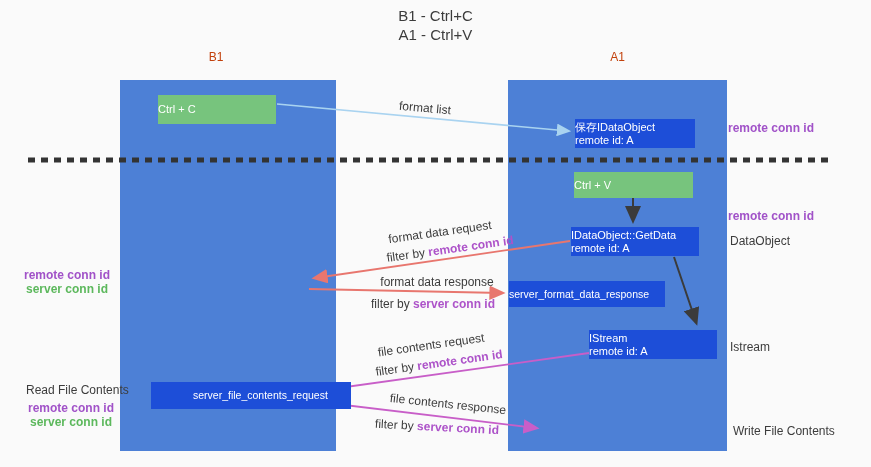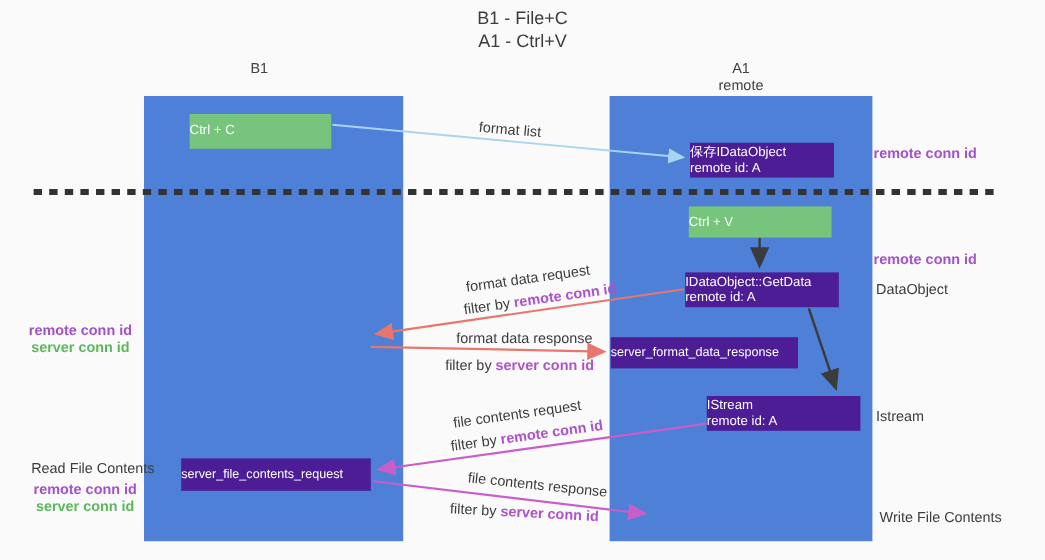--- a/index.html
+++ b/index.html
@@ -5,38 +5,38 @@
   html,body{margin:0;padding:0;}
   body{font-family:"Liberation Sans", sans-serif; background:#fafafa;}
   #stage{position:relative;width:871px;height:467px;background:#fafafa;overflow:hidden;}
 
   .lane{position:absolute;top:80px;height:371px;background:#4d80d6;}
   #lane-left{left:120px;width:216px;}
   #lane-right{left:508px;width:219px;}
 
   #diagram-title{position:absolute;left:0;top:6px;width:871px;text-align:center;
     font-size:15px;line-height:19px;color:#3c3c3c;}
-  .lane-header{position:absolute;top:50px;text-align:center;font-size:12px;line-height:14px;color:#404040;}
+  .lane-header{position:absolute;top:50px;text-align:center;font-size:12px;line-height:14px;color:#c2410c;}
   #hdr-left{left:108px;width:216px;}
   #hdr-right{left:508px;width:219px;}
 
   .node{position:absolute;display:flex;flex-direction:column;align-items:flex-start;justify-content:center;
     color:#fff;font-size:11px;line-height:13px;text-align:center;white-space:nowrap;}
   .green{background:#77c47d;}
-  .orange{background:#4c1d95;}
+  .orange{background:#1d4ed8;}
   .small{font-size:10.5px;}
 
   #node-ctrl-c{left:158px;top:95px;width:118px;height:29px;}
   #node-save-obj{left:575px;top:119px;width:120px;height:29px;}
   #node-ctrl-v{left:574px;top:172px;width:119px;height:26px;}
   #node-getdata{left:571px;top:227px;width:128px;height:29px;}
   #node-istream{left:589px;top:330px;width:128px;height:29px;}
   #node-fmt-req{left:152px;top:267px;width:155px;height:27px;}
   #node-fmt-resp{left:509px;top:281px;width:156px;height:26px;}
-  #node-file-req{left:151px;top:382px;width:158px;height:27px;}
+  #node-file-req{left:151px;top:382px;width:158px;height:27px;padding-left:42px;}
   #node-file-resp{left:544px;top:418px;width:162px;height:25px;}
 
   .side-label{position:absolute;font-size:12px;color:#3c3c3c;white-space:nowrap;}
   .purple{color:#a152c8;font-weight:bold;}
   .greentxt{color:#5cb85c;font-weight:bold;}
   #rci-top-right{left:728px;top:121px;}
   #rci-mid-right{left:728px;top:209px;}
   #lbl-dataobject{left:730px;top:234px;}
   #lbl-istream{left:730px;top:340px;}
   #lbl-write{left:733px;top:424px;}
@@ -90,30 +90,29 @@
     <line x1="633" y1="198" x2="633" y2="220" stroke="#3b3b3b" stroke-width="2" marker-end="url(#m-black)"></line>
     <line x1="674" y1="257" x2="696" y2="322" stroke="#3b3b3b" stroke-width="2" marker-end="url(#m-black)"></line>
     <line x1="570" y1="241" x2="315" y2="278" stroke="#e8766e" stroke-width="1.8" marker-end="url(#m-salmon)"></line>
     <line x1="309" y1="289" x2="502" y2="293" stroke="#e8766e" stroke-width="1.8" marker-end="url(#m-salmon)"></line>
     <line x1="589" y1="353" x2="317" y2="391" stroke="#c85ec8" stroke-width="1.8" marker-end="url(#m-magenta)"></line>
     <line x1="311" y1="401" x2="536" y2="428" stroke="#c85ec8" stroke-width="1.8" marker-end="url(#m-magenta)"></line>
     <line x1="28" y1="160" x2="832" y2="160" stroke="#333333" stroke-width="5" stroke-dasharray="7 6"></line>
   </svg>
 
   <div id="diagram-title">
-    <div>B1 - File+C</div>
+    <div>B1 - Ctrl+C</div>
     <div>A1 - Ctrl+V</div>
   </div>
 
   <div class="lane-header" id="hdr-left">
     <div>B1</div>
   </div>
   <div class="lane-header" id="hdr-right">
     <div>A1</div>
-    <div>remote</div>
   </div>
 
   <div class="node green" id="node-ctrl-c">
     <span>Ctrl + C</span>
   </div>
   <div class="node orange" id="node-save-obj">
     <span>保存IDataObject</span>
     <span>remote id: A</span>
   </div>
   <div class="node green" id="node-ctrl-v">

